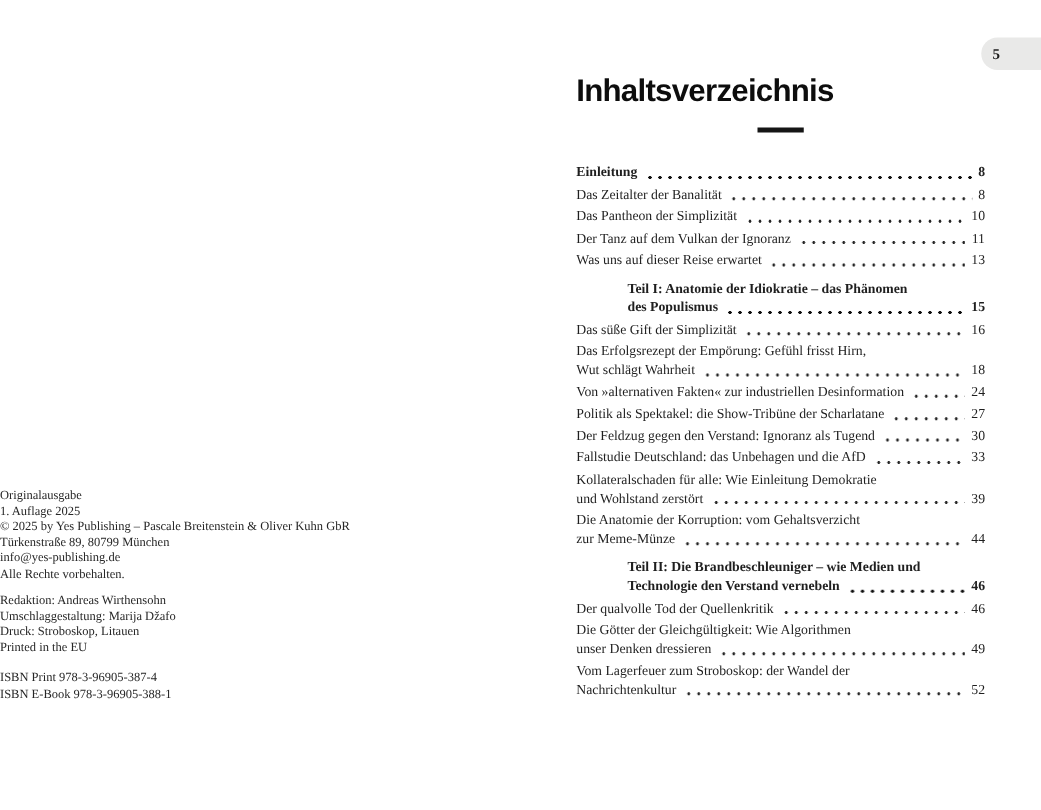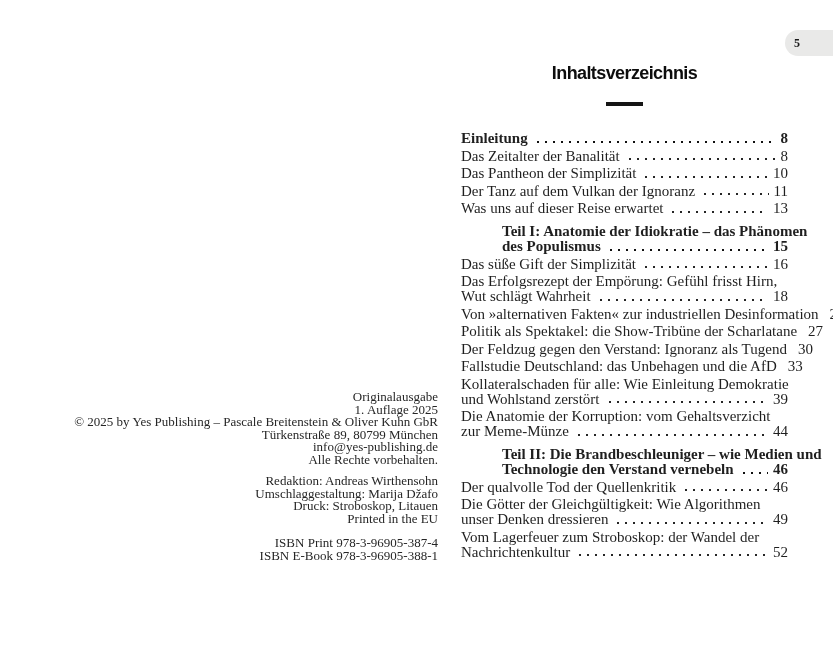--- a/index.html
+++ b/index.html
@@ -8,53 +8,53 @@
     background: #ffffff;
     font-family: "Liberation Serif", serif;
     color: #1f1f1f;
     overflow: hidden;
   }
   .spread { position: relative; width: 833px; height: 648px; background: #ffffff; }
 
   
   .left-page { position: absolute; left: 0; top: 0; width: 438px; height: 648px; }
   .imprint {
-    font-size: 13px; line-height: 12.5px;
-    text-align: right; color: #262626;
+    font-size: 10px; line-height: 12.5px;
+    text-align: left; color: #262626;
   }
   .imprint-block-1 { margin-top: 391px; }
   .imprint-block-2 { margin-top: 9px; }
   .imprint-block-3 { margin-top: 12px; }
 
   
   .right-page { position: absolute; left: 461px; top: 0; width: 327px; height: 648px; }
 
   .page-tab {
     position: absolute; right: -45px; top: 30px; 
     width: 48px; height: 26px;
     background: #e9e9e8;
     border-radius: 13px 0 0 13px;
     display: flex; align-items: center;
     padding-left: 9px; box-sizing: border-box;
     font-weight: 700; font-size: 12px; color: #1a1a1a;
   }
 
   .toc-title {
     font-family: "Liberation Sans", sans-serif;
-    font-weight: 700; font-size: 18px; line-height: 30px;
+    font-weight: 700; font-size: 25px; line-height: 30px;
     letter-spacing: -0.6px;
-    text-align: center; color: #0d0d0d;
+    color: #0d0d0d;
     margin: 58px 0 0 0;
   }
   .title-rule {
     width: 37px; height: 4px; background: #151515;
     margin: 14px auto 0 auto;
   }
 
-  .toc-list { margin-top: 25px; font-size: 15px; }
+  .toc-list { margin-top: 25px; font-size: 11px; }
   .toc-entry { margin-bottom: 2.5px; }
   .toc-entry.bold { font-weight: 700; }
   .toc-entry.section { margin-top: 8px; margin-left: 41px; }
   .toc-line { display: flex; align-items: baseline; line-height: 15px; }
   .toc-label { white-space: nowrap; }
   .toc-page { white-space: nowrap; padding-left: 2px; }
   .leader {
     flex: 1 1 auto;
     align-self: flex-end;
     height: 4px;

